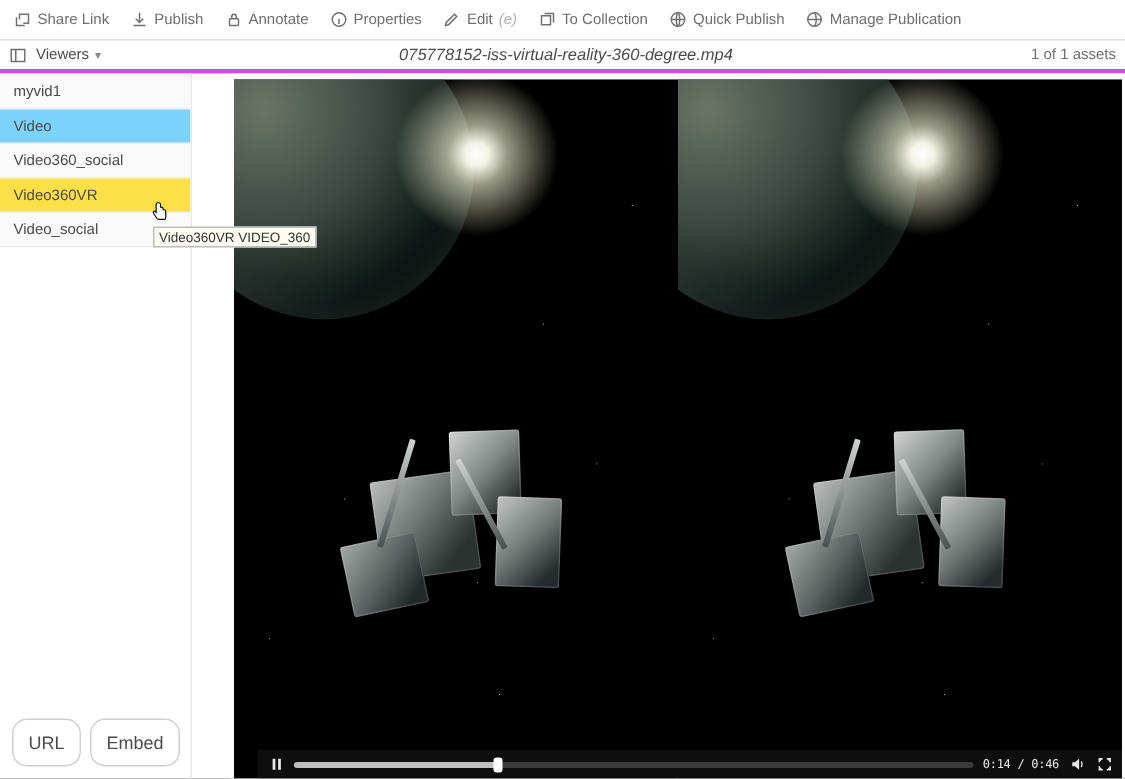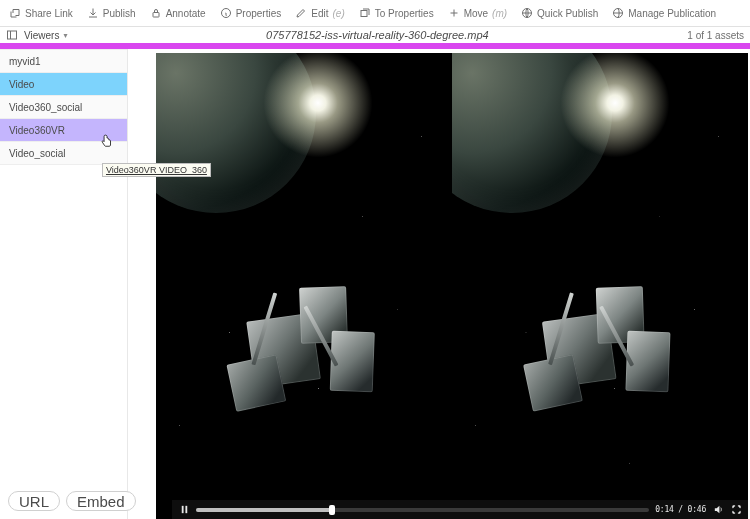--- a/index.html
+++ b/index.html
@@ -15,39 +15,39 @@
   }
   .toolbar .actions { display: flex; align-items: center; gap: 0; }
   .tb-item { display: flex; align-items: center; gap: 4px; padding: 0 7px; height: 27px; cursor: pointer; color: #6e6e6e; white-space: nowrap; }
   .tb-item svg { width: 12px; height: 12px; flex-shrink: 0; }
   .tb-item .hint { color: #b0b0b0; font-style: italic; }
   .toolbar .spacer { flex: 1; }
 
   
   .titlebar {
     height: 22px; display: flex; align-items: center;
-    font-size: 10px; border-bottom: 6px solid #d946ef;
+    font-size: 10px; border-bottom: 3px solid #d946ef;
     padding: 0 6px 0 2px;
   }
   .titlebar .left { display: flex; align-items: center; gap: 6px; padding-left: 4px; }
   .titlebar .left svg { width: 12px; height: 12px; }
   .viewers-dd { display: flex; align-items: center; gap: 4px; cursor: pointer; }
   .viewers-dd .chev { font-size: 8px; color: #888; }
   .titlebar .center { flex: 1; text-align: center; font-size: 11px; color: #4b4b4b; font-style: italic; }
   .titlebar .right { font-size: 10px; color: #6e6e6e; }
 
   
   .body { display: flex; height: calc(519px - 27px - 22px); gap: 26px; }
   .sidebar { width: 128px; display: flex; flex-direction: column; border-right: 1px solid #e8e8e8; position: relative; }
   .viewer-list { flex: 1; overflow: auto; border-top: 1px solid #eee;}
   .viewer-item { height: 23px; display:flex; align-items:center; padding: 0 9px; font-size: 10px; color:#4b4b4b; border-bottom:1px solid #eee; cursor:pointer; background:#fafafa;}
   .viewer-item:nth-child(2){background:#7dd3fc;}
-  .viewer-item.hover { background: #c4b5fd; }
+  .viewer-item.hover { background: #fde047; }
   .sidebar-footer { padding: 8px; display:flex; gap:6px; }
-  .sidebar-footer .btn { flex:none; height:20px; padding:0 10px; font-size:15px; border:1px solid #d0d0d0; border-radius:10px; background:#fff; display:flex; align-items:center; cursor:pointer; color:#4b4b4b;}
+  .sidebar-footer .btn { flex:none; height:32px; padding:0 10px; font-size:12px; border:1px solid #d0d0d0; border-radius:10px; background:#fff; display:flex; align-items:center; cursor:pointer; color:#4b4b4b;}
   .cursor { position:absolute; z-index:6; }
   .tooltip {
     position: absolute; z-index: 7;
     font-size: 9px; color: #333;
     background: #fcfcf2; border: 1px solid #bdbdbd;
     padding: 1px 3px; white-space: nowrap;
   }
 
   
   .preview { flex: 1; position: relative; background: #fff; display:flex; flex-direction:column; padding:4px 0 0 0;}
@@ -157,30 +157,23 @@
       <span>Edit</span>
       <span class="hint">(e)</span>
     </div>
 
 
     <div class="tb-item">
       <svg viewBox="0 0 24 24" fill="none" stroke="#707070" stroke-width="2">
           <rect x="4" y="7" width="12" height="12"></rect>
           <path d="M8 4h12v12"></path>
         </svg>
-      <span>To Properties</span>
-    </div>
-
-    <div class="tb-item">
-      <svg viewBox="0 0 24 24" fill="none" stroke="#707070" stroke-width="2">
-          <path d="M12 5v14M5 12h14"></path>
-        </svg>
-      <span>Move</span>
-      <span class="hint">(m)</span>
-    </div>
+      <span>To Collection</span>
+    </div>
+
 
     <div class="tb-item">
       <svg viewBox="0 0 24 24" fill="none" stroke="#707070" stroke-width="2">
           <circle cx="12" cy="12" r="9"></circle>
           <path d="M3 12h18M12 3c3 3 3 15 0 18M12 3c-3 3-3 15 0 18"></path>
         </svg>
       <span>Quick Publish</span>
     </div>
 
     <div class="tb-item">
@@ -230,21 +223,21 @@
       <div class="viewer-item">
           <span>Video_social</span>
         </div>
     </div>
 
     <div class="cursor" style="left:100px; top:84px;">
       <svg width="14" height="16" viewBox="0 0 24 24" fill="#fff" stroke="#000" stroke-width="1.3">
           <path d="M9 2c-2 0-2 2-2 3v8l-1-1c-1-1-3 0-2 2l4 6c.5.8 1 1 2 1h6c1 0 2-1 2-2v-7c0-1-1-2-2-2h-1v-1c0-1-1-2-2-2h-1V4c0-1-1-2-2-2z"></path>
         </svg>
     </div>
-    <div class="tooltip" style="left:102px; top:114px;text-decoration:underline;">
+    <div class="tooltip" style="left:102px; top:102px;">
       <span>Video360VR VIDEO_360</span>
     </div>
 
     <div class="sidebar-footer">
       <div class="btn">
           <span>URL</span>
         </div>
       <div class="btn">
           <span>Embed</span>
         </div>

